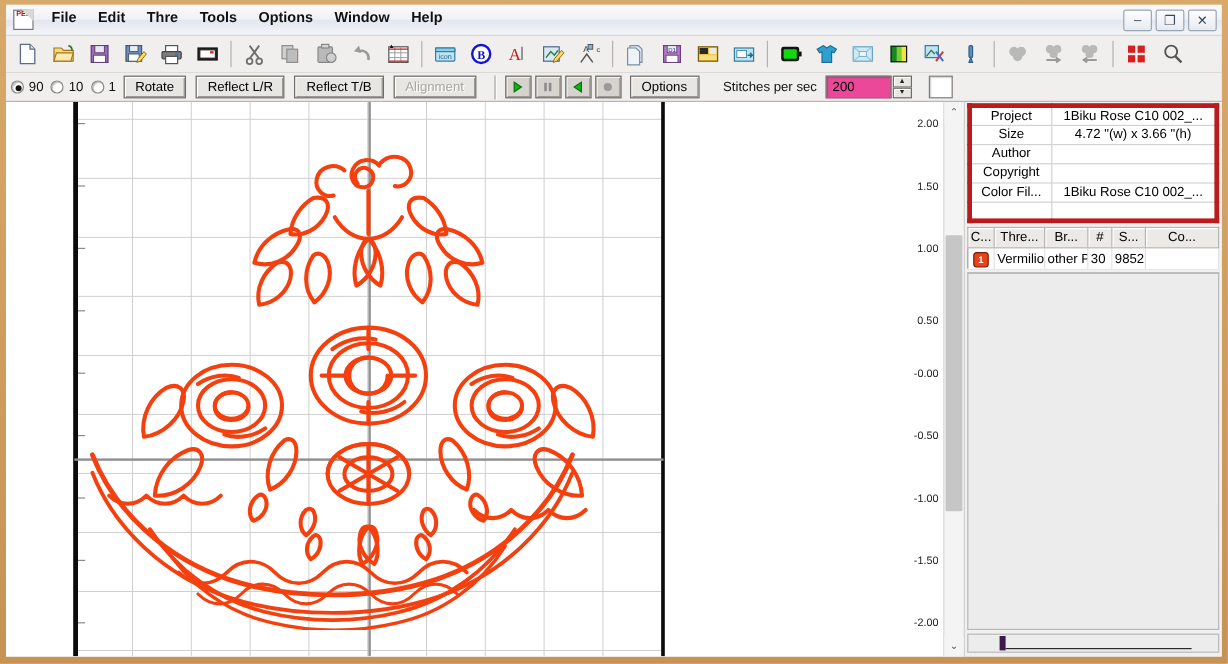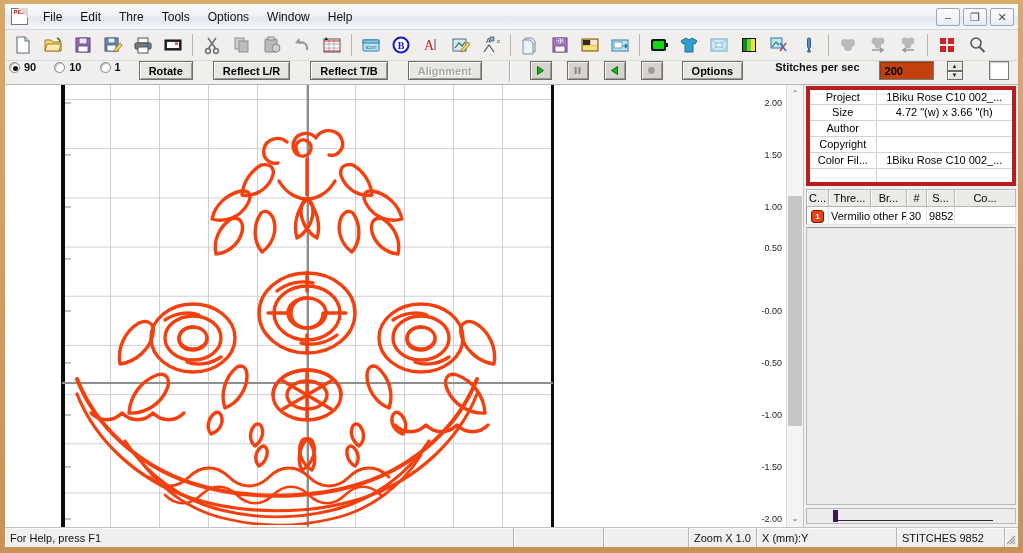--- a/index.html
+++ b/index.html
@@ -40,21 +40,21 @@
     position: relative; flex: none;
     font-size: 6px; color: #c00; font-weight: bold;
     display: flex; align-items: flex-start; justify-content: center;
     line-height: 7px;
   }
   .pesicon::after {
     content:""; position:absolute; right:-1px; top:-1px;
     border-width: 5px; border-style: solid;
     border-color: #d8d8d8 #d8d8d8 transparent transparent;
   }
-  .menu { display: flex; align-items: center; height: 100%; }
+  .menu { display: flex; align-items: flex-start; height: 100%; font-weight: bold; }
   .menu .mi {
     padding: 3px 9px; color: #111; font-size: 12px; cursor: default;
   }
   .wbtns { position: absolute; right: 4px; top: 4px; display: flex; gap: 3px; }
   .wbtn {
     width: 24px; height: 18px;
     background: linear-gradient(180deg,#fdfdfe,#e7ebf1);
     border: 1px solid #9aa7b5; border-radius: 2px;
     display: flex; align-items: center; justify-content: center;
     font-size: 11px; color: #3b4957; cursor: default;
@@ -73,22 +73,22 @@
     display: flex; align-items: center; justify-content: center;
     cursor: default; flex: none;
   }
   .tsep { width: 1px; height: 22px; background: #b5b2ac; margin: 0 4px; flex:none; }
 
   
   .rotrow {
     height: 24px;
     background: #f0efee;
     border-bottom: 1px solid #b9b6b0;
-    display: flex; align-items: flex-start;
-    padding: 0 4px; gap: 12px; font-weight: bold;
+    display: flex; align-items: center;
+    padding: 0 4px; gap: 0px;
   }
   .radio { display: flex; align-items: center; margin-right: 6px; cursor: default; }
   .radio .dot {
     width: 11px; height: 11px; border-radius: 50%;
     background: #fff; border: 1px solid #8a8a8a;
     box-shadow: inset 1px 1px 1px rgba(0,0,0,.28);
     margin-right: 4px; position: relative;
   }
   .radio.on .dot::after {
     content:""; position:absolute; left:3px; top:3px;
@@ -109,21 +109,21 @@
     width: 22px; height: 19px;
     background: #d6d3ce;
     border: 1px solid #6f6d69;
     box-shadow: inset 1px 1px 0 #f4f3f1, inset -1px -1px 0 #9b9993;
     display:flex;align-items:center;justify-content:center;
     margin-right: 3px; cursor: default;
   }
   .lbl { font-size: 11px; color: #111; margin: 0 7px 0 12px; }
   .spinbox {
     height: 19px; width: 55px;
-    background: #c2410c; border: 1px solid #7c7a76;
+    background: #ec4899; border: 1px solid #7c7a76;
     box-shadow: inset 1px 1px 1px rgba(0,0,0,.18);
     display:flex; align-items:center; padding-left: 5px;
     font-size: 11px; color:#000;
   }
   .spinarrows { width: 16px; height: 19px; display:flex; flex-direction:column; margin-left:1px; }
   .spinarrows div {
     flex:1; background:#e8e6e2; border:1px solid #6f6d69;
     box-shadow: inset 1px 1px 0 #fff;
     display:flex;align-items:center;justify-content:center; font-size:6px; color:#222;
   }
@@ -578,21 +578,21 @@
         <div class="axisRight"></div>
         <div class="vcenter"></div>
         <div class="hcenter"></div>
 
         <div class="ytick" style="top:18px">2.00</div>
         <div class="tickmark" style="top:18px"></div>
         <div class="ytick" style="top:70px">1.50</div>
         <div class="tickmark" style="top:70px"></div>
         <div class="ytick" style="top:122px">1.00</div>
         <div class="tickmark" style="top:122px"></div>
-        <div class="ytick" style="top:163px">0.50</div>
+        <div class="ytick" style="top:182px">0.50</div>
         <div class="tickmark" style="top:174px"></div>
         <div class="ytick" style="top:226px">-0.00</div>
         <div class="tickmark" style="top:226px"></div>
         <div class="ytick" style="top:278px">-0.50</div>
         <div class="tickmark" style="top:278px"></div>
         <div class="ytick" style="top:330px">-1.00</div>
         <div class="tickmark" style="top:330px"></div>
         <div class="ytick" style="top:382px">-1.50</div>
         <div class="tickmark" style="top:382px"></div>
         <div class="ytick" style="top:434px">-2.00</div>
@@ -745,28 +745,15 @@
           </table>
 
       <div class="panelfill"></div>
       <div class="hscroll">
         <div class="hthumb"></div>
         <div class="hline"></div>
       </div>
     </div>
   </div>
 
-  <div class="statusbar">
-    <div class="sb first">For Help, press F1</div>
-    <div class="sb" style="width:90px"></div>
-    <div class="sb" style="width:85px"></div>
-    <div class="sb" style="width:68px">Zoom X 1.0</div>
-    <div class="sb" style="width:140px">X        (mm):Y</div>
-    <div class="sb" style="width:108px">STITCHES  9852</div>
-    <div class="sb grip">
-      <svg width="10" height="10" viewBox="0 0 10 10">
-            <path d="M9 1L1 9M9 4L4 9M9 7L7 9" stroke="#9a9a9a" stroke-width="1.2"></path>
-          </svg>
-    </div>
-  </div>
 
  </div>
 </div>
 
 </body></html>

